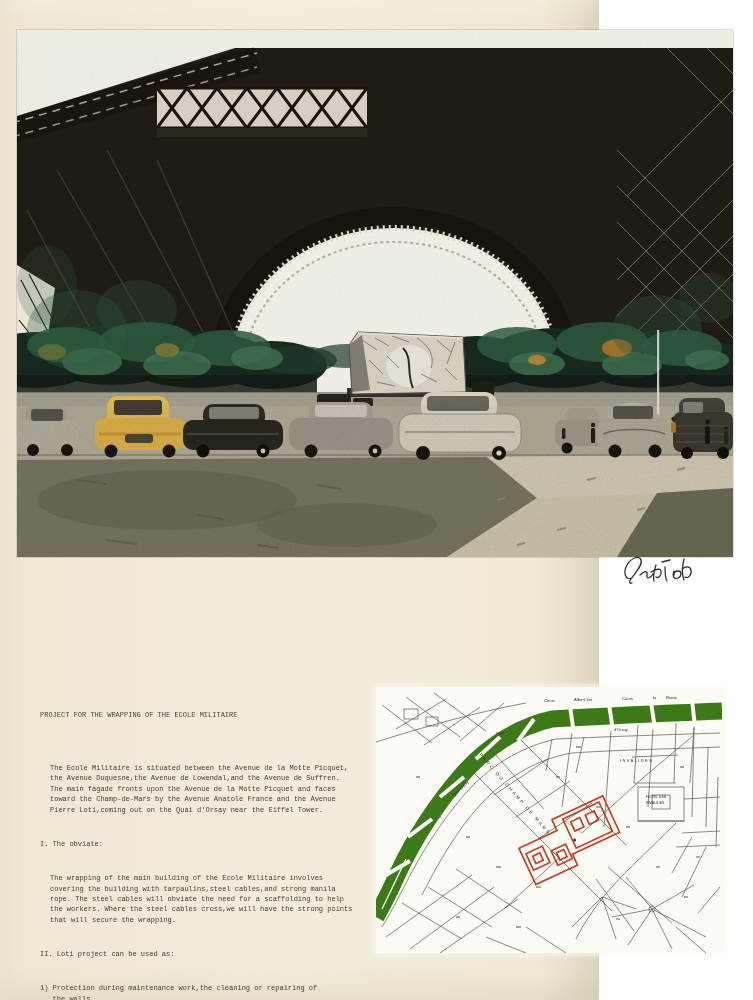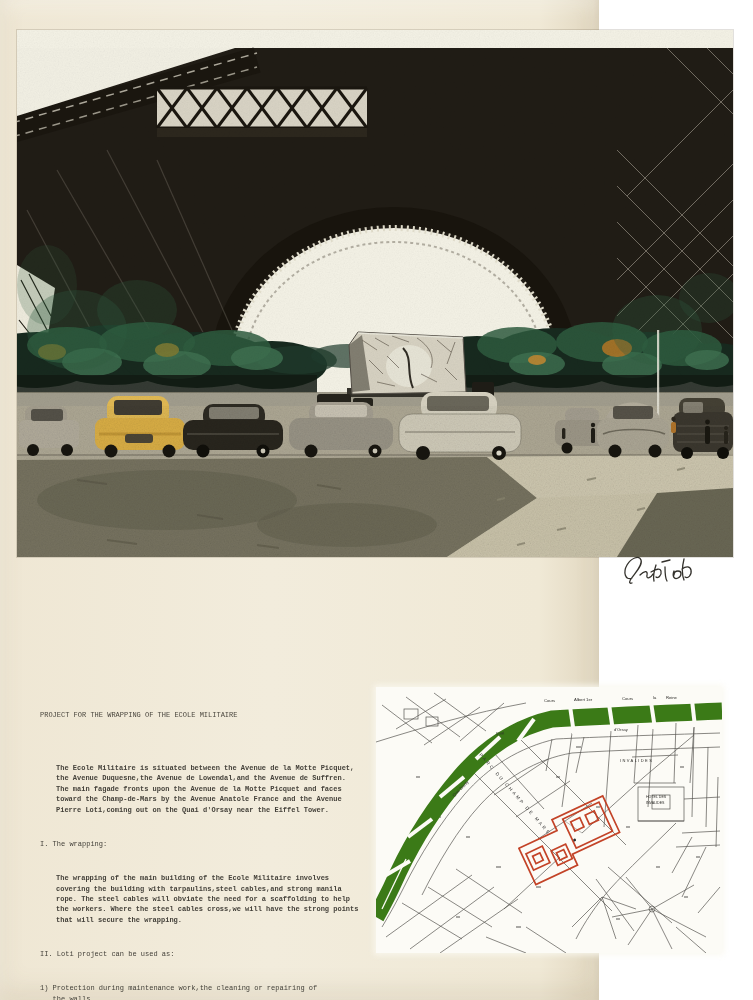--- a/index.html
+++ b/index.html
@@ -10,21 +10,21 @@
         box-shadow:inset 0 -10px 25px rgba(120,100,60,.12), inset 0 8px 18px rgba(255,255,250,.4);}
   .photo{position:absolute;left:17px;top:30px;width:716px;height:527px;
          box-shadow:0 0 0 1px rgba(60,50,30,.15);}
   .photo svg{display:block;}
   .sig{position:absolute;left:618px;top:552px;width:96px;height:40px;}
   .textcol{position:absolute;left:40px;top:689px;width:318px;
            font-family:"Liberation Mono","DejaVu Sans Mono",monospace;
            font-size:7px;line-height:10.4px;color:#44413a;
            letter-spacing:0px;white-space:pre;}
   .textcol .title{margin:0 0 22px 0;color:#4a463e;}
-  .textcol p{margin:0 0 3px 16px;font-weight:bold;}
+  .textcol p{margin:0 0 3px 10px;}
   .textcol .h{margin:0 0 3px 0;}
   .textcol .use{margin:0 0 2px 0;}
   .mapbox{position:absolute;left:376px;top:687px;width:346px;height:266px;
           background:#fcfbf6;box-shadow:0 0 6px 2px rgba(250,248,240,.9);}
   .mapbox svg{display:block;}
 </style>
 </head>
 <body>
 
 <div class="page">
@@ -280,21 +280,21 @@
              M66,7 C64,15 64,23 66,28 M64,17 C68,14 72,14 73,18 C74,23 70,27 67,25" stroke="#33312c" stroke-width="1.3" fill="none" stroke-linecap="round"></path>
   </svg>
 
   <div class="textcol">
     <div class="title">PROJECT FOR THE WRAPPING OF THE ECOLE MILITAIRE</div>
     <p>The Ecole Militaire is situated between the Avenue de la Motte Picquet,
 the Avenue Duquesne,the Avenue de Lowendal,and the Avenue de Suffren.
 The main fagade fronts upon the Avenue de la Motte Picquet and faces
 toward the Champ-de-Mars by the Avenue Anatole France and the Avenue
 Pierre Loti,coming out on the Quai d'Orsay near the Eiffel Tower.</p>
-    <div class="h">I. The wrapping:</div>
+    <div class="h">I. The obviate:</div>
     <p>The wrapping of the main building of the Ecole Militaire involves
 covering the building with tarpaulins,steel cables,and strong manila
 rope. The steel cables will obviate the need for a scaffolding to help
 the workers. Where the steel cables cross,we will have the strong points
 that will secure the wrapping.</p>
     <div class="h">II. Loti project can be used as:</div>
     <div class="use">1) Protection during maintenance work,the cleaning or repairing of
    the walls.</div>
     
     

